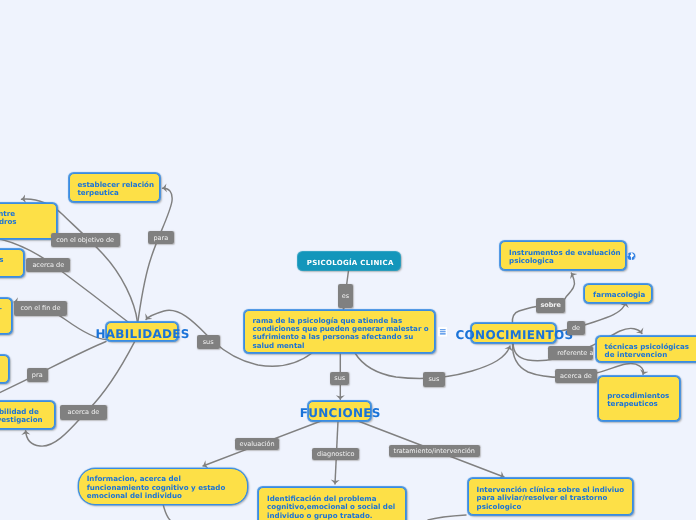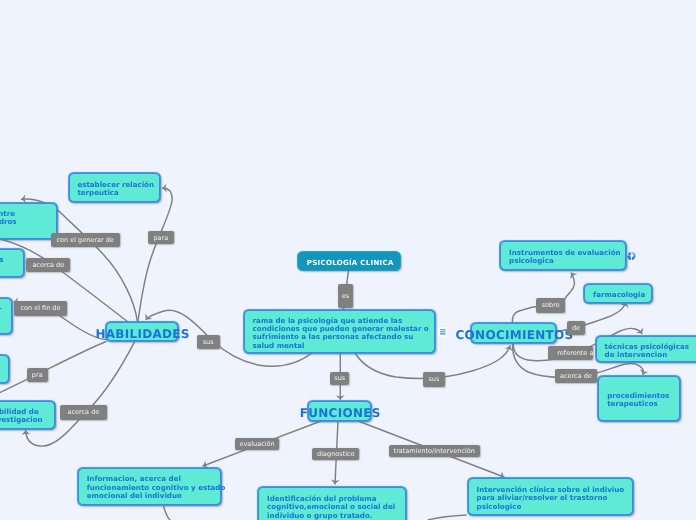--- a/index.html
+++ b/index.html
@@ -1,21 +1,21 @@
 <!DOCTYPE html>
 <html><head>
 <meta charset="utf-8">
 <title>Mapa conceptual</title>
 <style>
   html,body{margin:0;padding:0;}
   body{width:696px;height:520px;overflow:hidden;background:#eff3fd;
        font-family:"DejaVu Sans",sans-serif;-webkit-font-smoothing:antialiased;text-rendering:geometricPrecision;}
   #canvas{position:relative;width:696px;height:520px;background:#eff3fd;overflow:hidden;}
   svg.links{position:absolute;left:0;top:0;width:696px;height:520px;}
-  .node{position:absolute;box-sizing:border-box;background:#5eead4;border:1px solid #3a8ce1;
+  .node{position:absolute;box-sizing:border-box;background:#fde047;border:1px solid #3a8ce1;
         border-radius:5px;color:#1a73d8;font-weight:bold;font-size:7.1px;line-height:8.35px;
         box-shadow:0 0 0.8px 0.45px rgba(58,140,225,.92),
                    1.3px 1.3px 1.7px rgba(120,112,104,.42);
         display:flex;align-items:center;white-space:pre;letter-spacing:0;}
   .node .txt{padding:0 7px;position:relative;top:1.8px;left:0.8px;}
   .node.center{background:#1396bb;border-color:#1396bb;color:#ffffff;font-size:7px;
         letter-spacing:.3px;justify-content:center;border-radius:5px;
         box-shadow:0 0 0.8px 0.45px rgba(19,150,187,.92),
                    1.3px 1.3px 1.7px rgba(120,112,104,.42);}
   .node.hub{justify-content:center;font-size:12px;letter-spacing:.3px;}
@@ -122,21 +122,21 @@
 <div class="node" style="left:595.8px;top:335.8px;width:110px;height:26.5px;">
   <span class="txt">técnicas psicológicas
 de intervencion</span>
 </div>
 
 <div class="node" style="left:598.4px;top:376.1px;width:81.9px;height:45px;">
   <span class="txt">procedimientos
 terapeuticos</span>
 </div>
 
-<div class="node" style="left:77.9px;top:467.7px;width:143px;height:37px;">
+<div class="node" style="left:77.9px;top:467.7px;width:170px;height:37px;border-radius:17px;">
   <span class="txt">Informacion, acerca del
 funcionamiento cognitivo y estado
 emocional del individuo</span>
 </div>
 
 <div class="node" style="left:258.3px;top:486.6px;width:147.7px;height:38.5px;">
   <span class="txt">Identificación del problema
 cognitivo,emocional o social del
 individuo o grupo tratado.</span>
 </div>
@@ -156,35 +156,35 @@
 <div class="lbl" style="left:330.3px;top:372.2px;width:19px;height:12.6px;">
       <span>sus</span>
     </div>
 <div class="lbl" style="left:423.3px;top:371.5px;width:21.3px;height:15.1px;">
       <span>sus</span>
     </div>
 <div class="lbl" style="left:148px;top:231px;width:25.7px;height:13px;">
       <span>para</span>
     </div>
 <div class="lbl" style="left:50.5px;top:232.8px;width:69.2px;height:14.6px;">
-      <span>con el generar de</span>
+      <span>con el objetivo de</span>
     </div>
 <div class="lbl" style="left:26.3px;top:257.5px;width:44px;height:14px;">
       <span>acerca de</span>
     </div>
 <div class="lbl" style="left:14.2px;top:301px;width:52.6px;height:14.6px;">
       <span>con el fin de</span>
     </div>
 <div class="lbl" style="left:26.9px;top:367.9px;width:20.7px;height:14.4px;">
       <span>pra</span>
     </div>
 <div class="lbl" style="left:60px;top:405px;width:46.7px;height:14.7px;">
       <span>acerca de</span>
     </div>
-<div class="lbl" style="left:536.2px;top:298.3px;width:29px;height:14.3px;">
+<div class="lbl" style="left:536.2px;top:298.3px;width:29px;height:14.3px;font-weight:bold;">
       <span>sobre</span>
     </div>
 <div class="lbl" style="left:566.6px;top:320.8px;width:18.7px;height:14.4px;">
       <span>de</span>
     </div>
 <div class="lbl" style="left:547.8px;top:346.1px;width:45.6px;height:13.7px;justify-content:flex-end;">
       <span>referente a</span>
     </div>
 <div class="lbl" style="left:555.2px;top:368.6px;width:41.5px;height:14.3px;">
       <span>acerca de</span>

